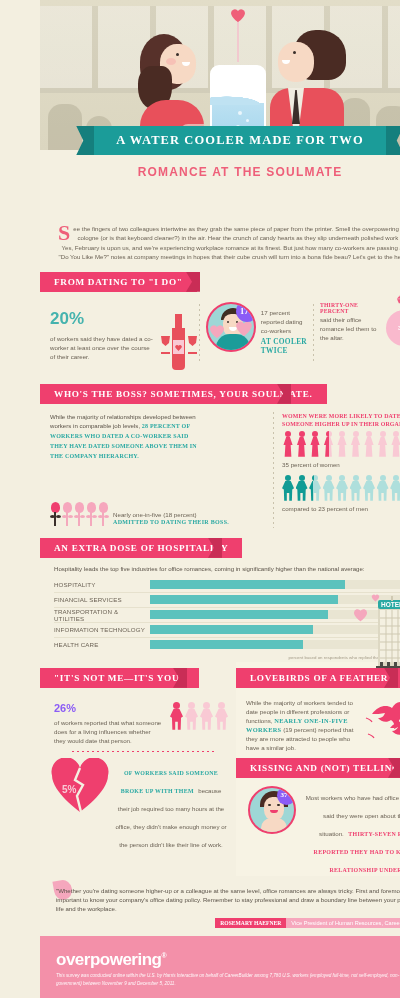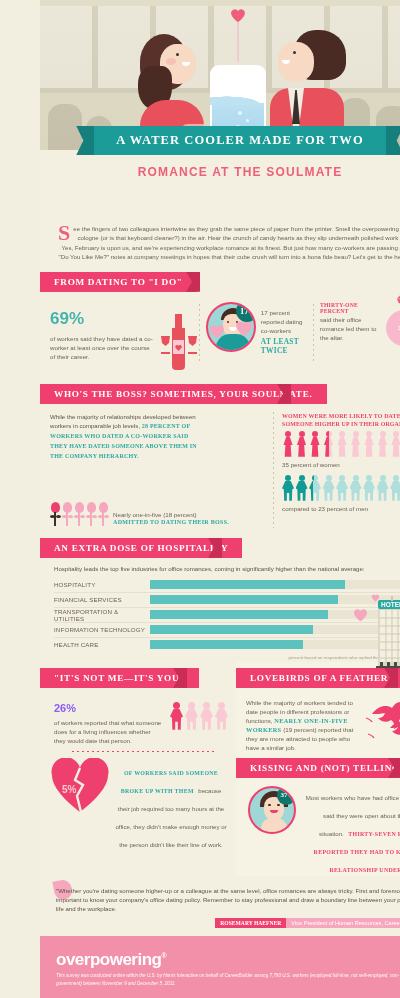--- a/index.html
+++ b/index.html
@@ -85,21 +85,21 @@
   .big38{font-size:27px;font-weight:bold;color:#45b3ae;line-height:26px;
       font-family:"Liberation Sans", sans-serif;}
   .big38 span{font-size:17px;}
   .cap{font-size:6.2px;line-height:9px;color:#6b6255;margin-top:2px;}
   .wine{width:34px;position:relative;height:56px;margin-top:10px;}
 
   .col17{width:120px;display:flex;gap:5px;align-items:flex-start;}
   .circ-av{position:relative;width:50px;height:50px;border-radius:50%;background:#9ed7d6;
       border:2.5px solid #ef3f6e;box-sizing:border-box;overflow:hidden;flex:0 0 auto;}
   .badge{position:absolute;right:-4px;top:-4px;width:22px;height:22px;border-radius:50%;
-      background:#0f766e;color:#fff;font-size:8.5px;font-weight:bold;display:flex;
+      background:#8b5cf6;color:#fff;font-size:8.5px;font-weight:bold;display:flex;
       align-items:center;justify-content:center;font-family:"Liberation Serif",serif;}
   .badge i{font-size:5px;font-style:normal;}
 
   .col31{width:112px;display:flex;gap:4px;}
   .donut{width:36px;height:36px;border-radius:50%;flex:0 0 auto;margin-top:8px;position:relative;
       background:conic-gradient(#e2487d 0 31%,#f9b9cd 31% 100%);}
   .donut .lab{position:absolute;inset:0;display:flex;align-items:center;justify-content:center;
       color:#fff;font-size:6px;font-weight:bold;}
   .ring-top{position:absolute;left:10px;top:-7px;width:16px;height:9px;}
 
@@ -241,21 +241,21 @@
   </div>
 
   <div class="sec-band">
     <div class="bg">FROM DATING TO "I DO"</div>
     <div class="tail" style="left:146px;"></div>
   </div>
 
   <div class="s1wrap">
 
     <div class="col38">
-      <div class="big38"><span>69</span><span>%</span></div>
+      <div class="big38"><span>20</span><span>%</span></div>
       <div class="cap">of workers said they have dated a co-worker at least once over the course of their career.</div>
     </div>
 
     <div class="wine">
       <svg viewBox="0 0 40 60" width="40" height="60">
         <rect x="16" y="2" width="7" height="14" fill="#e8505b"></rect>
         <path d="M13 16h13v38a4 4 0 0 1-4 4h-5a4 4 0 0 1-4-4z" fill="#e8505b"></path>
         <rect x="14" y="28" width="11" height="14" fill="#f9c9d4"></rect>
         <path d="M19.5 39l-3-3.2a1.8 1.8 0 1 1 3-2 1.8 1.8 0 1 1 3 2z" fill="#e8505b"></path>
         <path d="M2 24h9l-1 7-3.5 3v6H11v2H2v-2h4.5v-6L3 31z" fill="#e8505b"></path>
@@ -279,21 +279,21 @@
         <svg style="position:absolute;right:1px;top:16px;" width="18" height="17" viewBox="0 0 24 22">
             <path d="M12 21S1.5 13.5 1.5 7.2A5.7 5.7 0 0 1 12 4.3 5.7 5.7 0 0 1 22.5 7.2C22.5 13.5 12 21 12 21z" fill="#f5a7bd"></path>
           </svg>
         <div class="badge">
             <span>17</span>
             <i>%</i>
           </div>
       </div>
       <div style="padding-top:6px;">
         <div class="cap" style="margin:0;">17 percent reported dating co-workers</div>
-        <div class="teal bold-serif" style="font-size:7.4px;line-height:9.5px;margin-top:2px;">AT LEAST TWICE</div>
+        <div class="teal bold-serif" style="font-size:7.4px;line-height:9.5px;margin-top:2px;">AT COOLER TWICE</div>
       </div>
     </div>
 
     <div class="dots-v" style="height:58px;margin-top:2px;"></div>
 
     <div class="col31">
       <div style="width:62px;">
         <div class="pink bold-serif" style="font-size:5.7px;letter-spacing:.2px;">THIRTY-ONE PERCENT</div>
         <div class="cap" style="margin-top:1px;">said their office romance led them to the altar.</div>
       </div>

